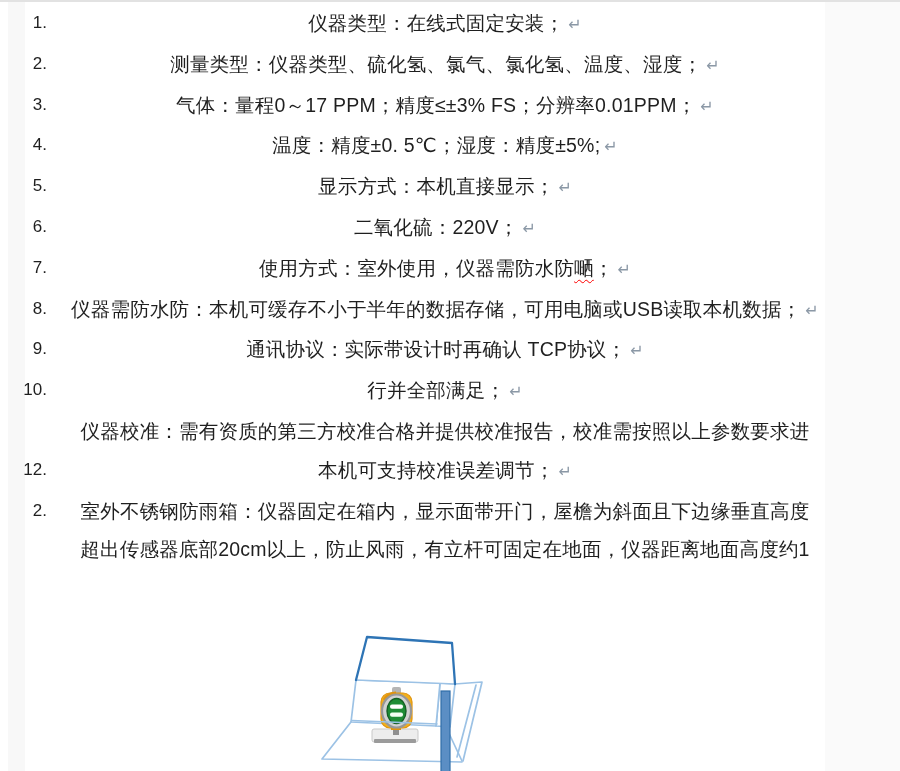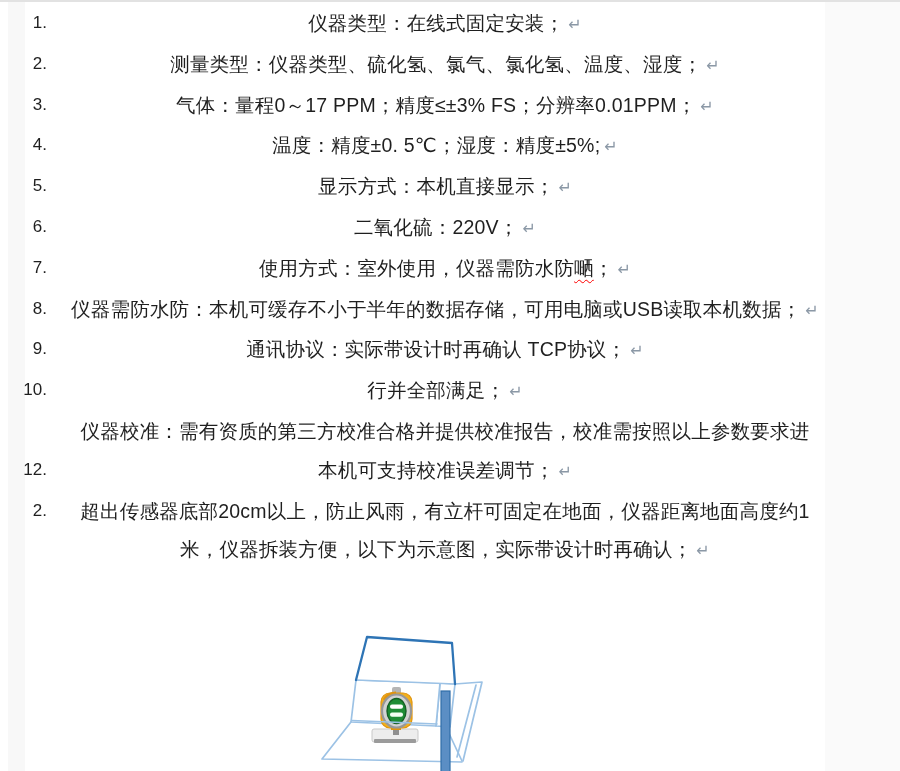--- a/index.html
+++ b/index.html
@@ -138,22 +138,22 @@
     </div>
     <div class="row">
       <div class="num">12.</div>
       <div class="txt">
         <div class="line"><span>本机可支持校准误差调节；</span><span class="pilcrow">↵</span></div>
       </div>
     </div>
     <div class="row">
       <div class="num">2.</div>
       <div class="txt">
+        <div class="line"><span>室外不锈钢防雨箱：仪器固定在箱内，显示面带开门，屋檐为斜面且下边缘垂直高度</span></div>
         <div class="line"><span>超出传感器底部20cm以上，防止风雨，有立杆可固定在地面，仪器距离地面高度约1</span></div>
-        <div class="line"><span>米，仪器拆装方便，以下为示意图，实际带设计时再确认；</span><span class="pilcrow">↵</span></div>
       </div>
     </div>
   </div>
 
 <svg class="schematic" width="332" height="143" viewBox="298 628 332 143" xmlns="http://www.w3.org/2000/svg">
 
   <g>
     <path class="wire" d="M351,722 L322,759 L462,762"></path>
     <path class="wire" d="M455,684 L482,682 L463,761"></path>
     <path class="wire" d="M476,685 L457,757"></path>

